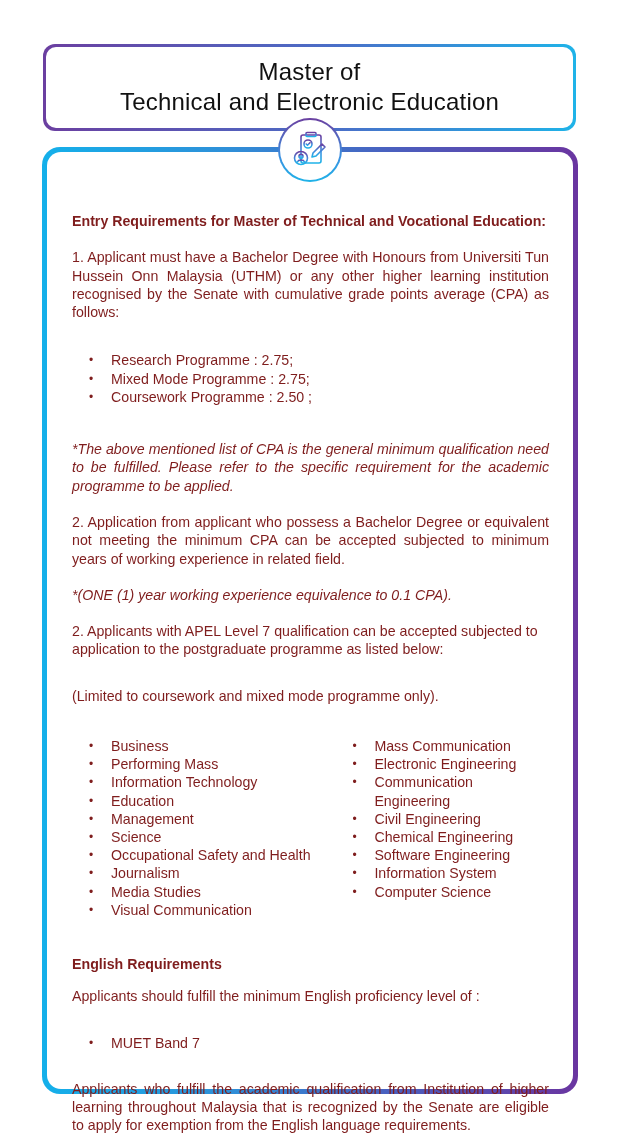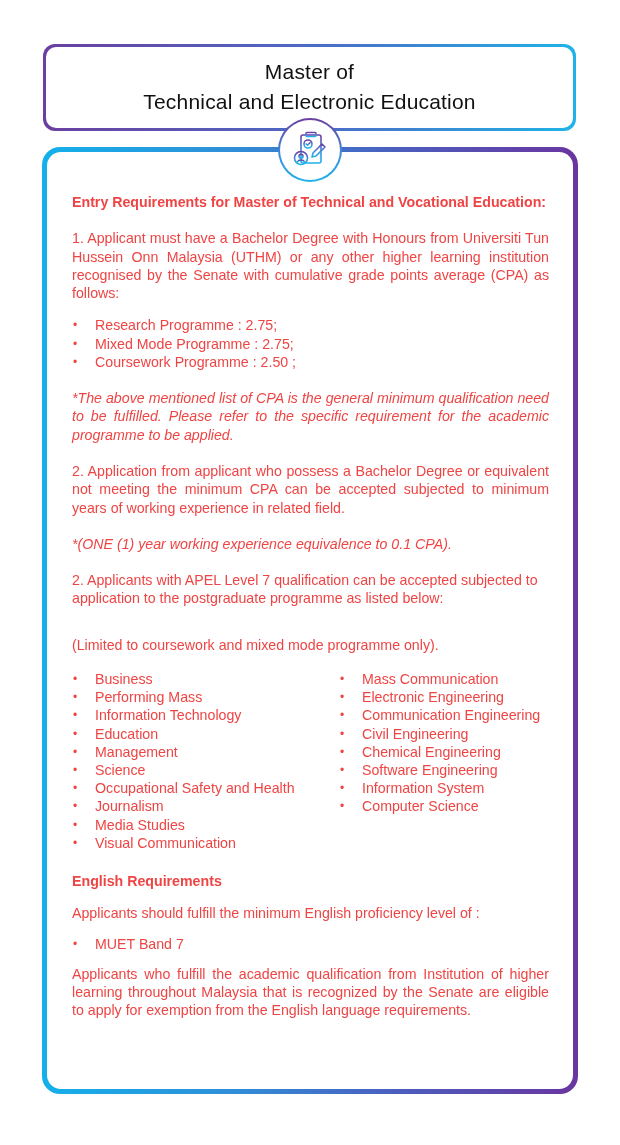--- a/index.html
+++ b/index.html
@@ -33,21 +33,21 @@
       background: #ffffff;
       border-radius: 10px;
       display: flex;
       flex-direction: column;
       align-items: center;
       justify-content: center;
       box-sizing: border-box;
       padding-bottom: 2px;
     }
     .title-line {
-      font-size: 21px;
+      font-size: 24px;
       line-height: 30px;
       font-weight: normal;
       color: #111;
       letter-spacing: 0.2px;
       text-align: center;
       margin: 0;
     }
 
     
     .main-box {
@@ -90,42 +90,42 @@
       background: #ffffff;
       display: flex;
       align-items: center;
       justify-content: center;
     }
 
     
     .content {
       position: absolute;
       left: 72px;
-      top: 193px;
+      top: 212px;
       width: 477px;
       font-size: 14.2px;
       line-height: 18.3px;
-      color: #ef4444;
+      color: #7f1d1d;
     }
     .content p {
       margin: 0;
     }
     .justify {
       text-align: justify;
     }
     .heading {
       font-weight: bold;
       font-size: 14.2px;
     }
     .italic {
       font-style: italic;
     }
     ul.bullets {
       list-style: none;
-      margin: 0;
+      margin: 16px;
       padding: 0;
     }
     ul.bullets li {
       position: relative;
       padding-left: 23px;
       line-height: 18.2px;
     }
     ul.bullets li::before {
       content: "\2022";
       position: absolute;

